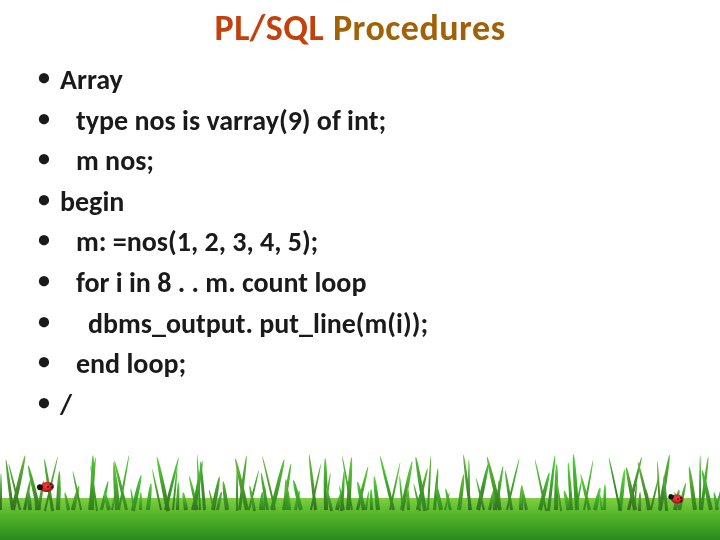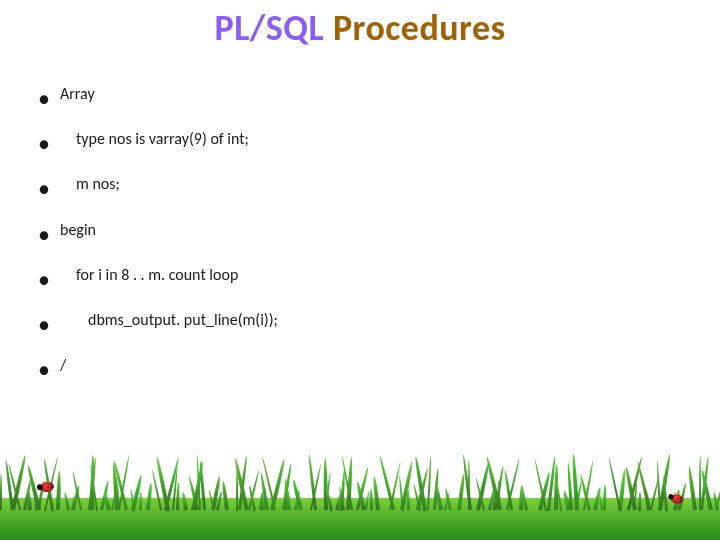--- a/index.html
+++ b/index.html
@@ -21,41 +21,40 @@
   .title {
     position: absolute;
     top: 6px;
     left: 0;
     width: 720px;
     text-align: center;
     font-size: 36px;
     font-weight: 700;
     letter-spacing: 0.5px;
   }
-  .title .w1 { color: #8b5cf6; }
+  .title .w1 { color: #c2410c; }
   .title .w2 { color: #a16207; }
   .content {
     position: absolute;
     top: 60px;
     left: 32px;
     width: 640px;
   }
   ul.bullets {
     list-style: none;
     margin: 0;
     padding: 0;
   }
   ul.bullets li {
     position: relative;
     padding-left: 28px;
-    font-size: 16px;
+    font-size: 28px;
     line-height: 1.45;
-    font-weight: 400;
+    font-weight: 700;
     color: #1a1a1a;
-    margin-top: 22px;
   }
   ul.bullets li::before {
     content: "•";
     position: absolute;
     left: 6px;
     top: 0;
     color: #1a1a1a;
     font-size: 24px;
   }
   .ind1 { padding-left: 16px; display: inline-block; }
@@ -124,22 +123,24 @@
     <span class="w1">PL/SQL</span>
     <span class="w2">Procedures</span>
   </div>
 
   <div class="content">
     <ul class="bullets">
       <li><span>Array</span></li>
       <li><span class="ind1">type nos is varray(9) of int;</span></li>
       <li><span class="ind1">m nos;</span></li>
       <li><span>begin</span></li>
+      <li><span class="ind1">m: =nos(1, 2, 3, 4, 5);</span></li>
       <li><span class="ind1">for i in 8 . . m. count loop</span></li>
       <li><span class="ind2">dbms_output. put_line(m(i));</span></li>
+      <li><span class="ind1">end loop;</span></li>
       <li><span>/</span></li>
     </ul>
   </div>
 
   <div class="grass-wrap">
     <div class="grass-base"></div>
     <div id="blades">
         <div class="blade" style="left: 0px; height: 37px; width: 2px; transform: rotate(0deg); background: linear-gradient(to top, rgb(50, 110, 30), rgb(70, 180, 60));"></div>
         <div class="blade" style="left: 10.7px; height: 51.2px; width: 3px; transform: rotate(-7.4deg); background: linear-gradient(to top, rgb(50, 111, 30), rgb(87, 181, 60));"></div>
         <div class="blade" style="left: 10.6px; height: 55.9px; width: 4px; transform: rotate(12.6deg); background: linear-gradient(to top, rgb(50, 112, 30), rgb(104, 182, 60));"></div>

